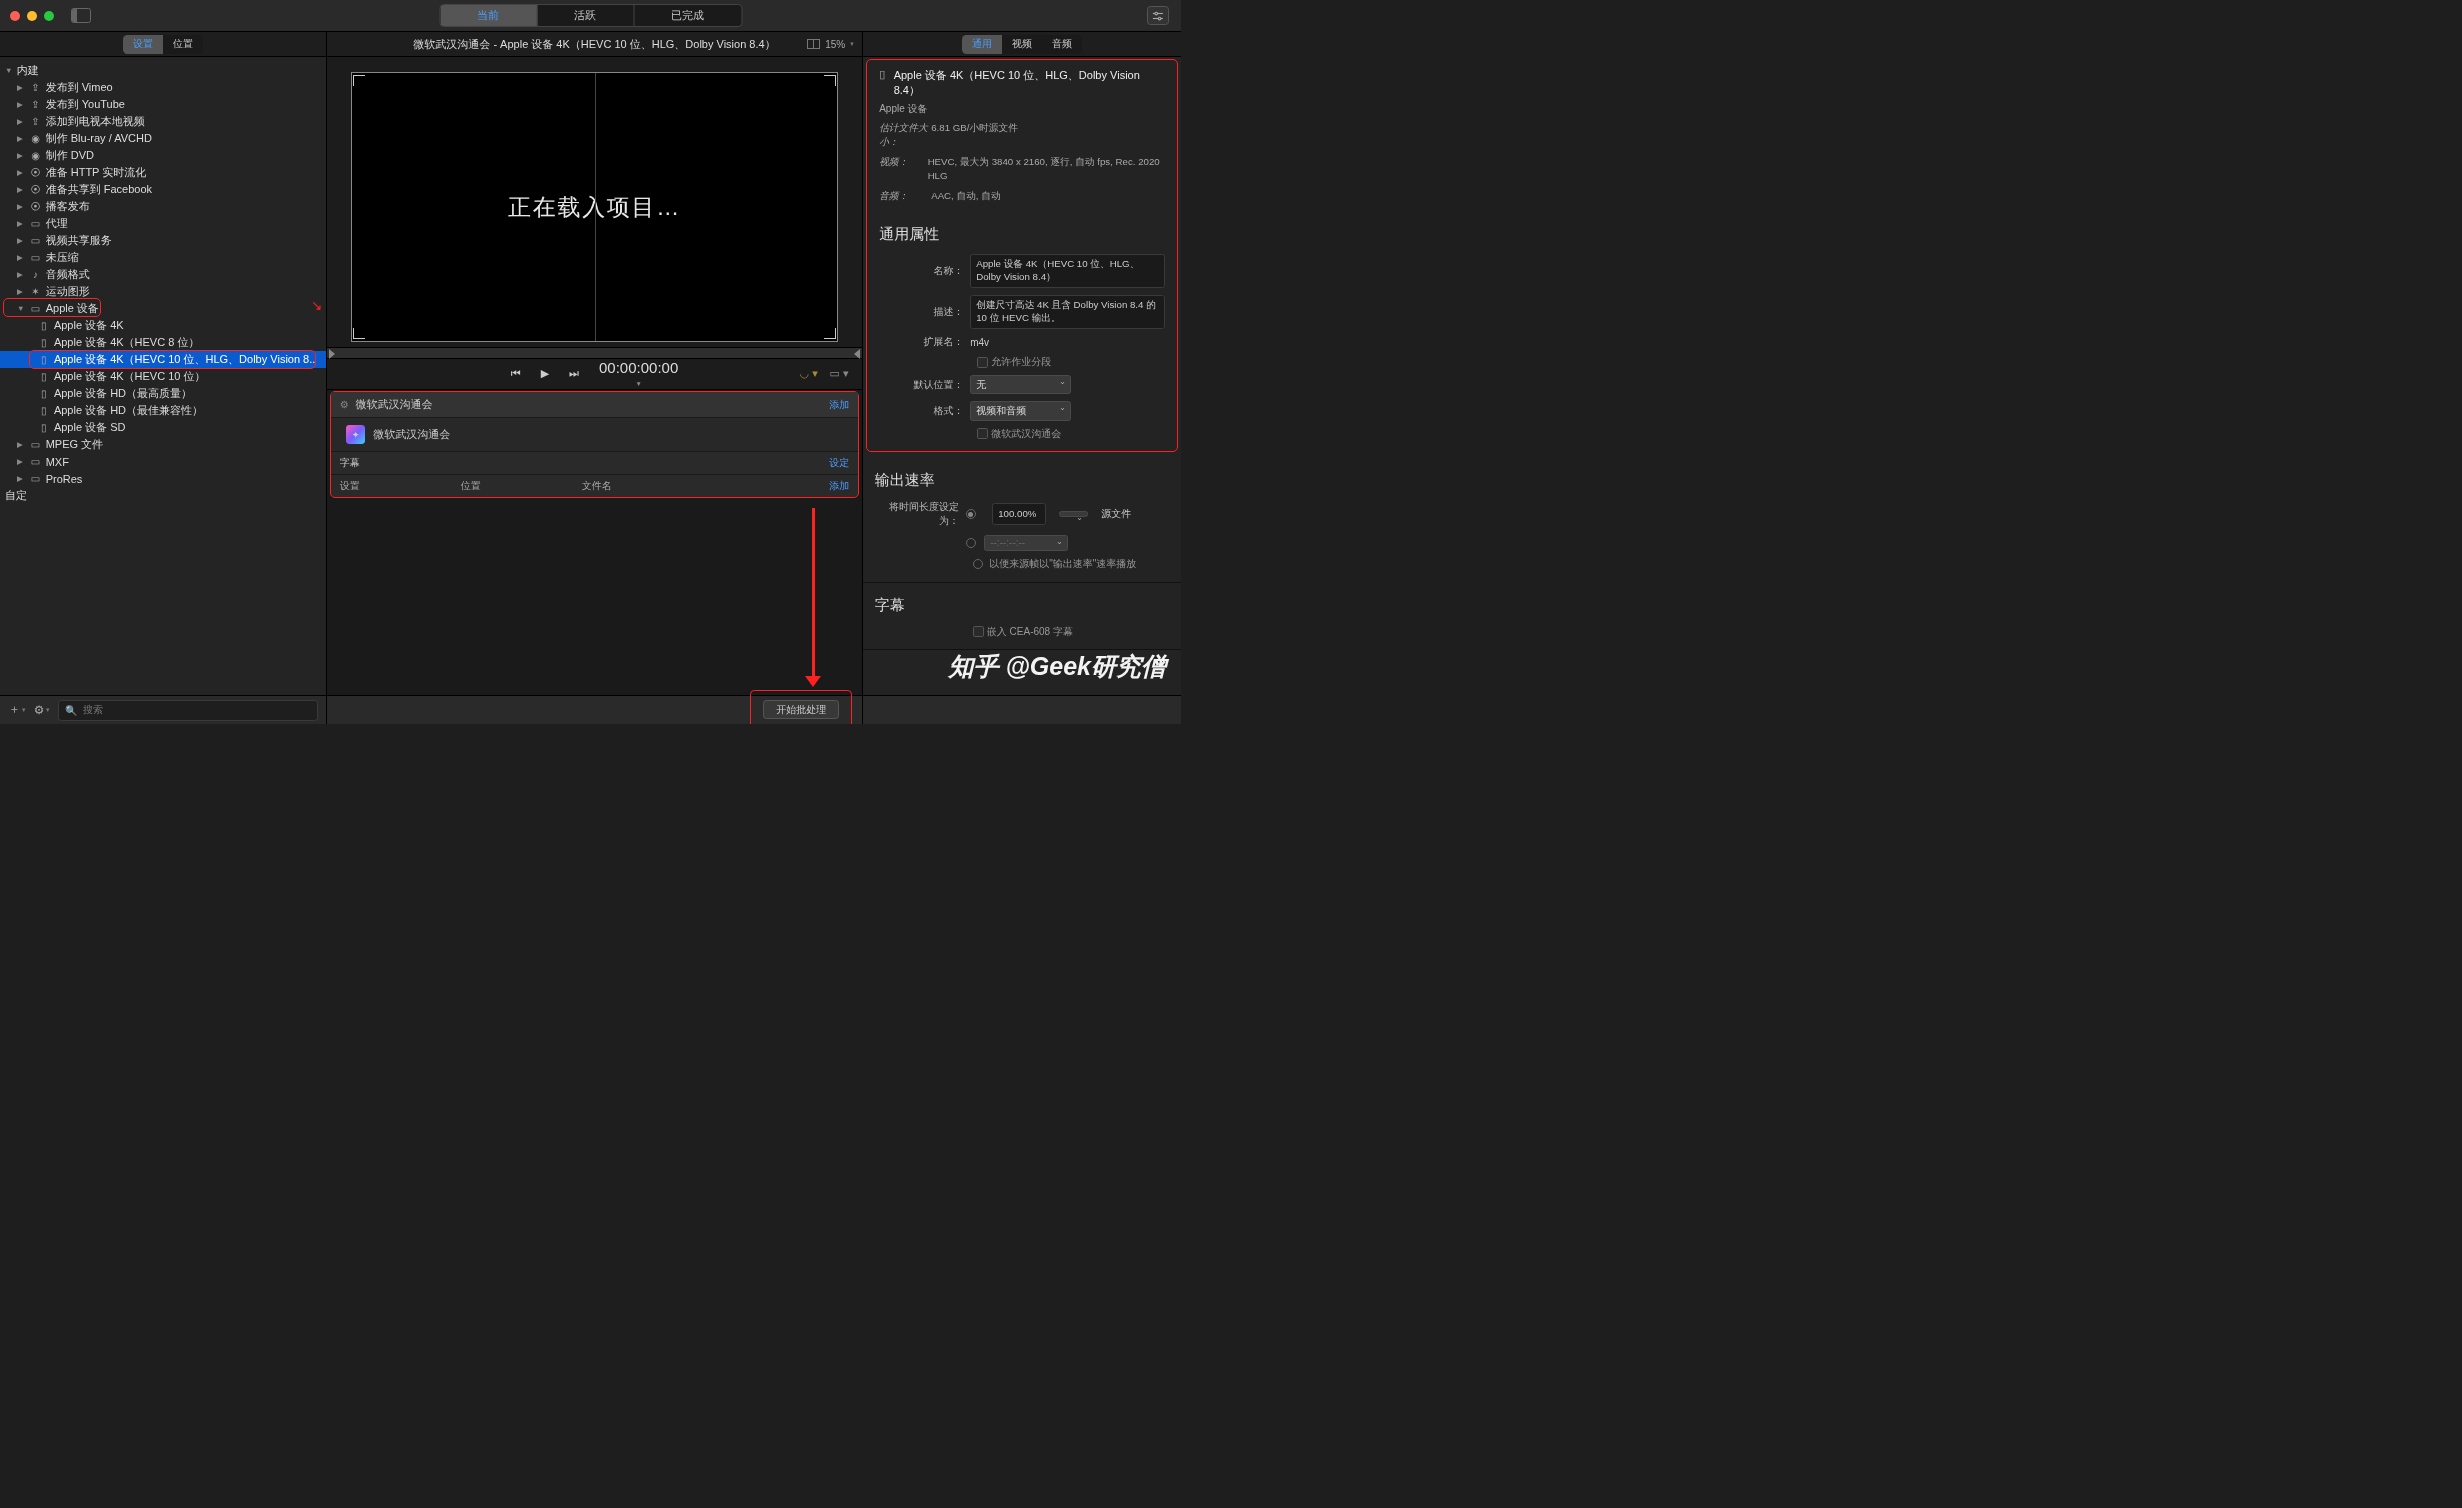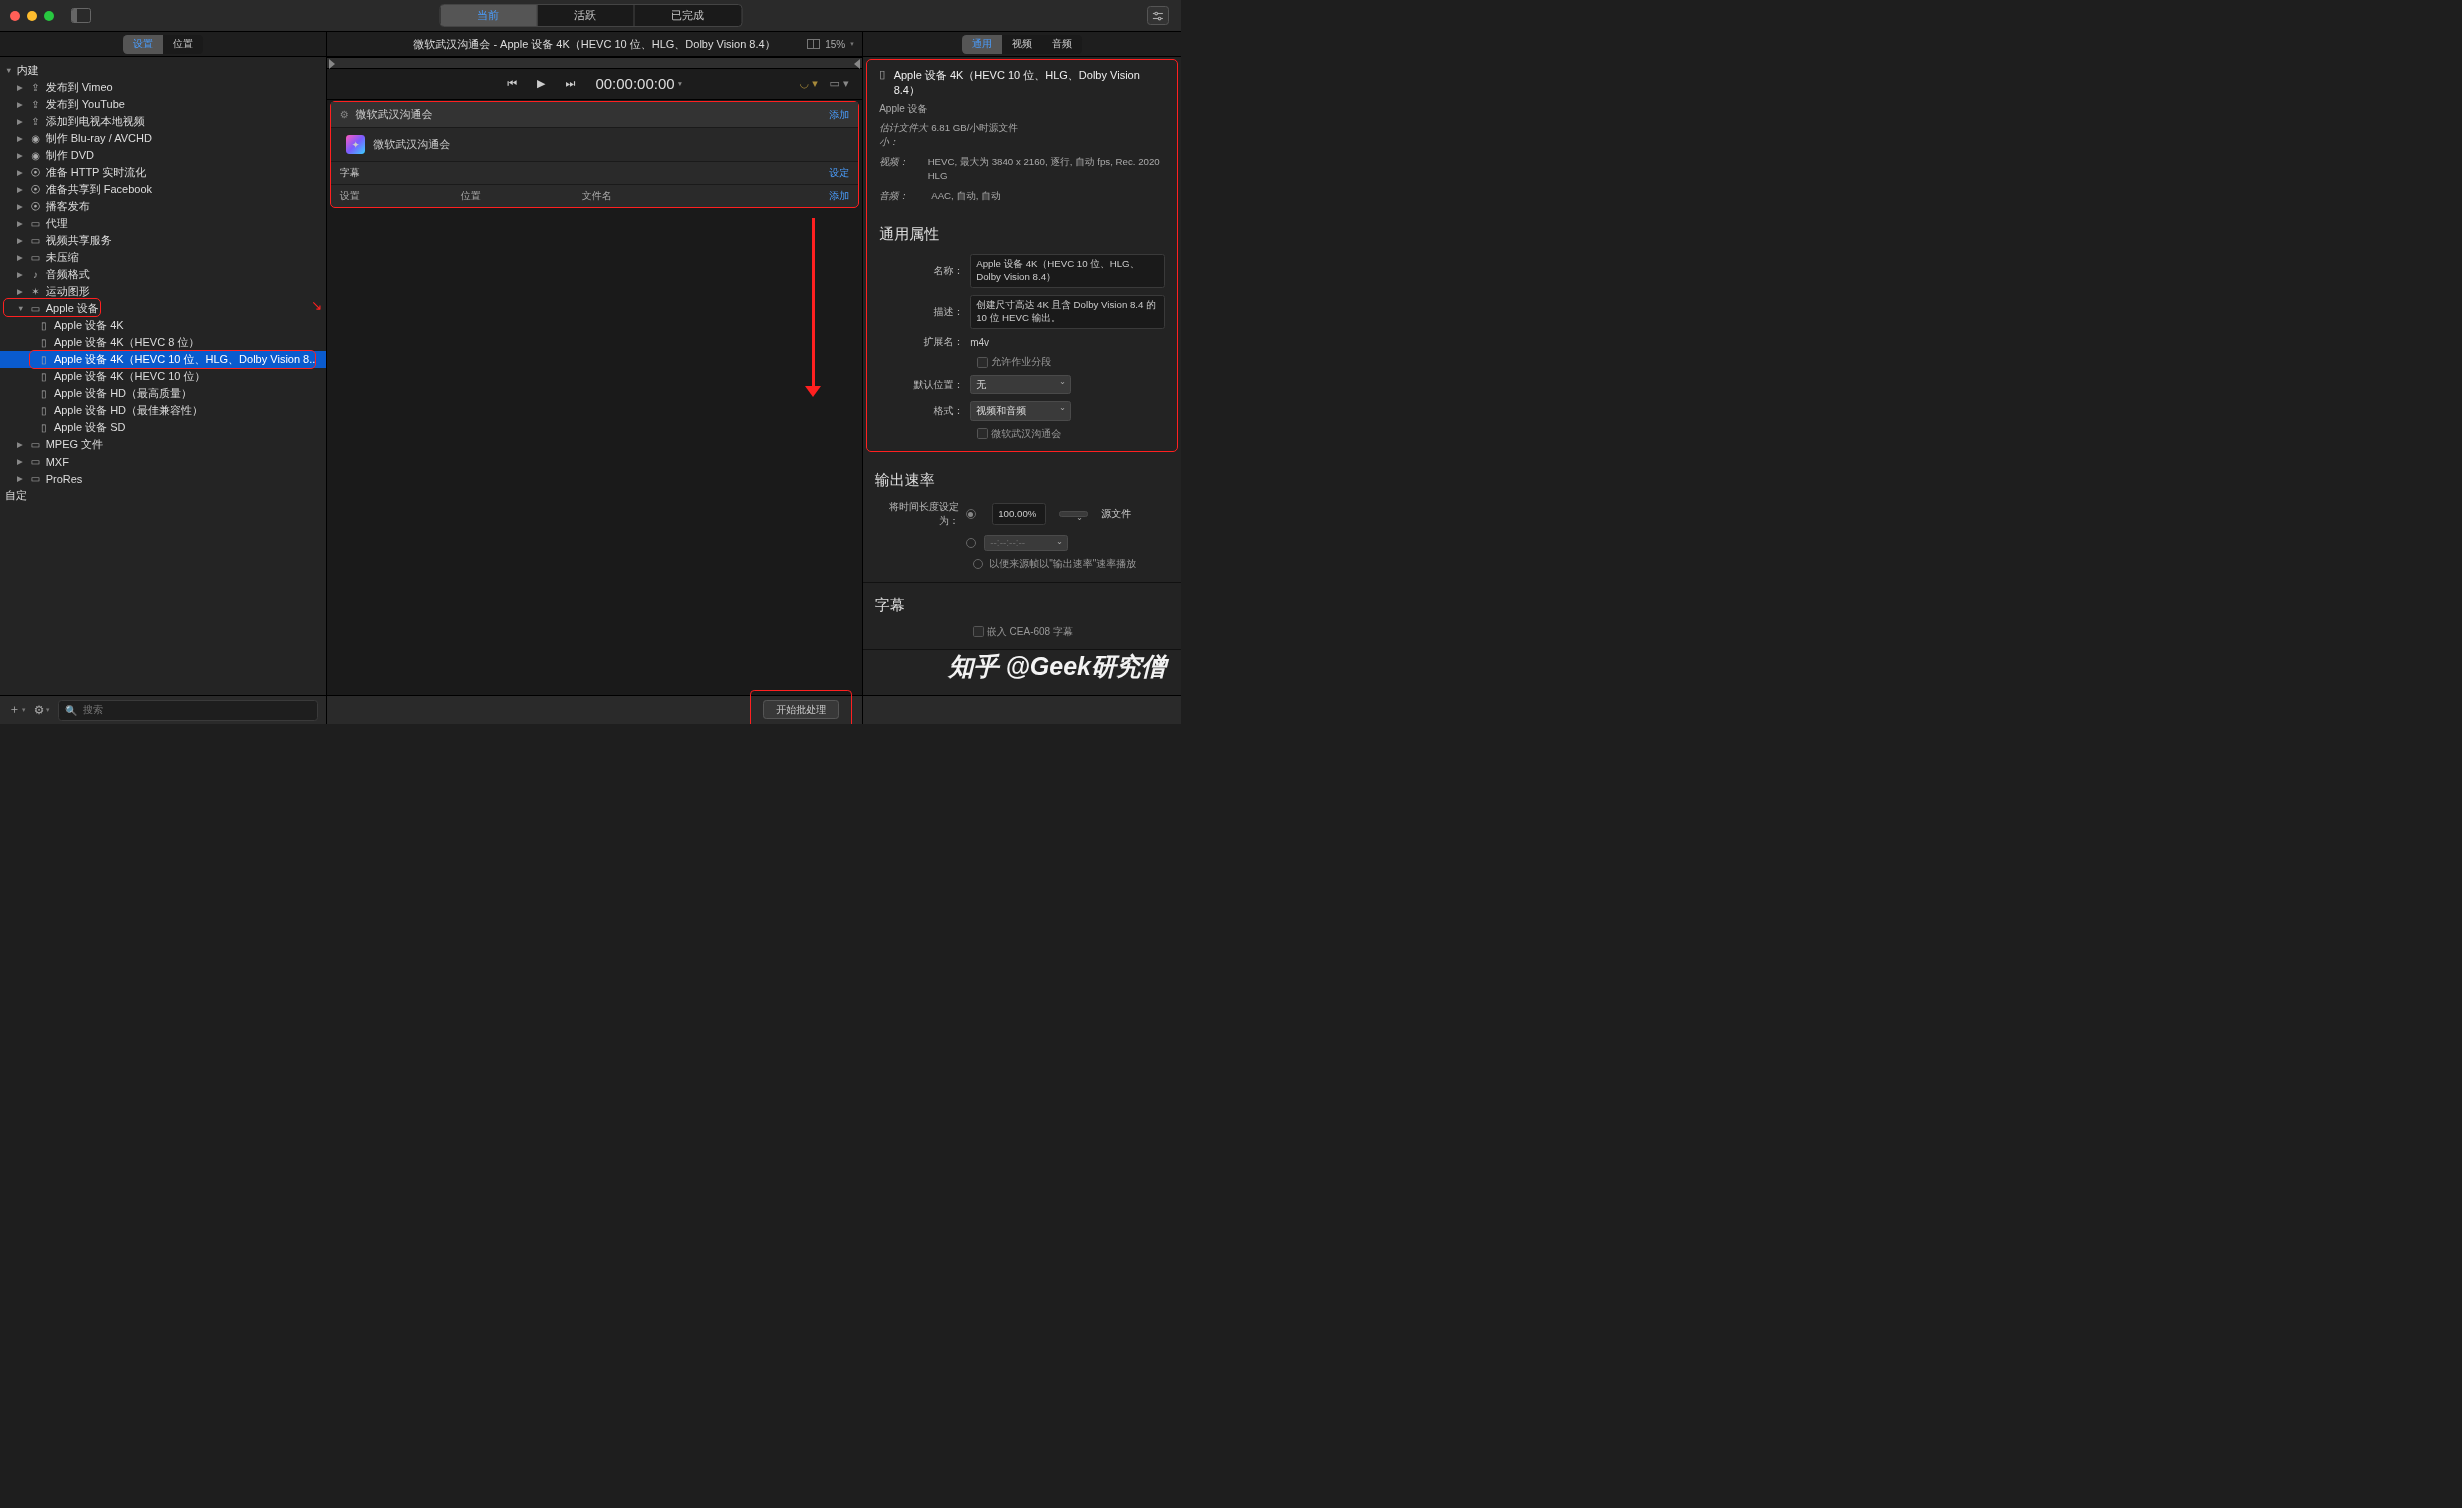--- a/index.html
+++ b/index.html
@@ -59,21 +59,21 @@
 .cm-tr { top: 1.7px; right: 1.7px; border-left: none; border-bottom: none; }
 .cm-bl { bottom: 1.7px; left: 1.7px; border-right: none; border-top: none; }
 .cm-br { bottom: 1.7px; right: 1.7px; border-left: none; border-top: none; }
 
 .timeline-strip { height: 11.8px; background: #2e2e2e; border-top: 0.8px solid #000; border-bottom: 0.8px solid #000; position: relative; margin: 0; }
 .timeline-strip::before, .timeline-strip::after { content: ""; position: absolute; top: 0.8px; width: 0; height: 0; border-top: 5px solid transparent; border-bottom: 5px solid transparent; }
 .timeline-strip::before { left: 1.7px; border-left: 6.8px solid #888; }
 .timeline-strip::after { right: 1.7px; border-right: 6.8px solid #888; }
 
 .transport { height: 30px; display: flex; align-items: center; justify-content: center; gap: 20px; color: #ccc; position: relative; }
-.transport .tc { font-family: monospace; font-size: 15px; color: #ddd; display: flex; align-items: center; gap: 3.4px; }
+.transport .tc { font-family: monospace; font-size: 15px; color: #ddd; display: flex; align-items: center; gap: 3.4px; flex-direction: column; }
 .transport .tc .chev { font-size: 7.6px; color: #888; }
 .transport .right-icons { position: absolute; right: 13.5px; display: flex; gap: 11.8px; font-size: 11px; color: #a78a3a; }
 .play-btn { cursor: pointer; }
 
 
 .batch-area { flex: 1; background: #1a1a1a; border-top: 0.8px solid #000; padding: 1.7px; position: relative; }
 .batch-card { border: 1.7px solid #ff2020; border-radius: 5px; margin: 0 1.7px; background: #2a2a2a; }
 .batch-header { display: flex; align-items: center; justify-content: space-between; padding: 5px 8.4px; border-bottom: 0.8px solid #1a1a1a; background: #333; }
 .batch-header-left { display: flex; align-items: center; gap: 6.8px; }
 .batch-item { display: flex; align-items: center; padding: 6.8px 15px; gap: 8.4px; background: #282828; }
@@ -309,20 +309,30 @@
         </div>
       </div>
     <div class="tree-row">
       <span>自定</span>
     </div>
 
     <span class="red-arrow-small" style="left:311px; top:297px;">↘</span>
   </div>
 
   <div class="col-mid">
+    <div class="preview-wrap">
+      <div class="preview">
+        <div class="crop-mark cm-tl"></div>
+        <div class="crop-mark cm-tr"></div>
+        <div class="crop-mark cm-bl"></div>
+        <div class="crop-mark cm-br"></div>
+        <div style="position:absolute; left:50%; top:0; bottom:0; border-left:0.8px solid #444;"></div>
+        <div class="preview-text">正在载入项目…</div>
+      </div>
+    </div>
     <div class="timeline-strip"></div>
     <div class="transport">
       <span class="play-btn">⏮</span>
       <span class="play-btn">▶</span>
       <span class="play-btn">⏭</span>
       <span class="tc">
         <span>00:00:00:00</span>
         <span class="chev">▾</span>
       </span>
       <div class="right-icons">

